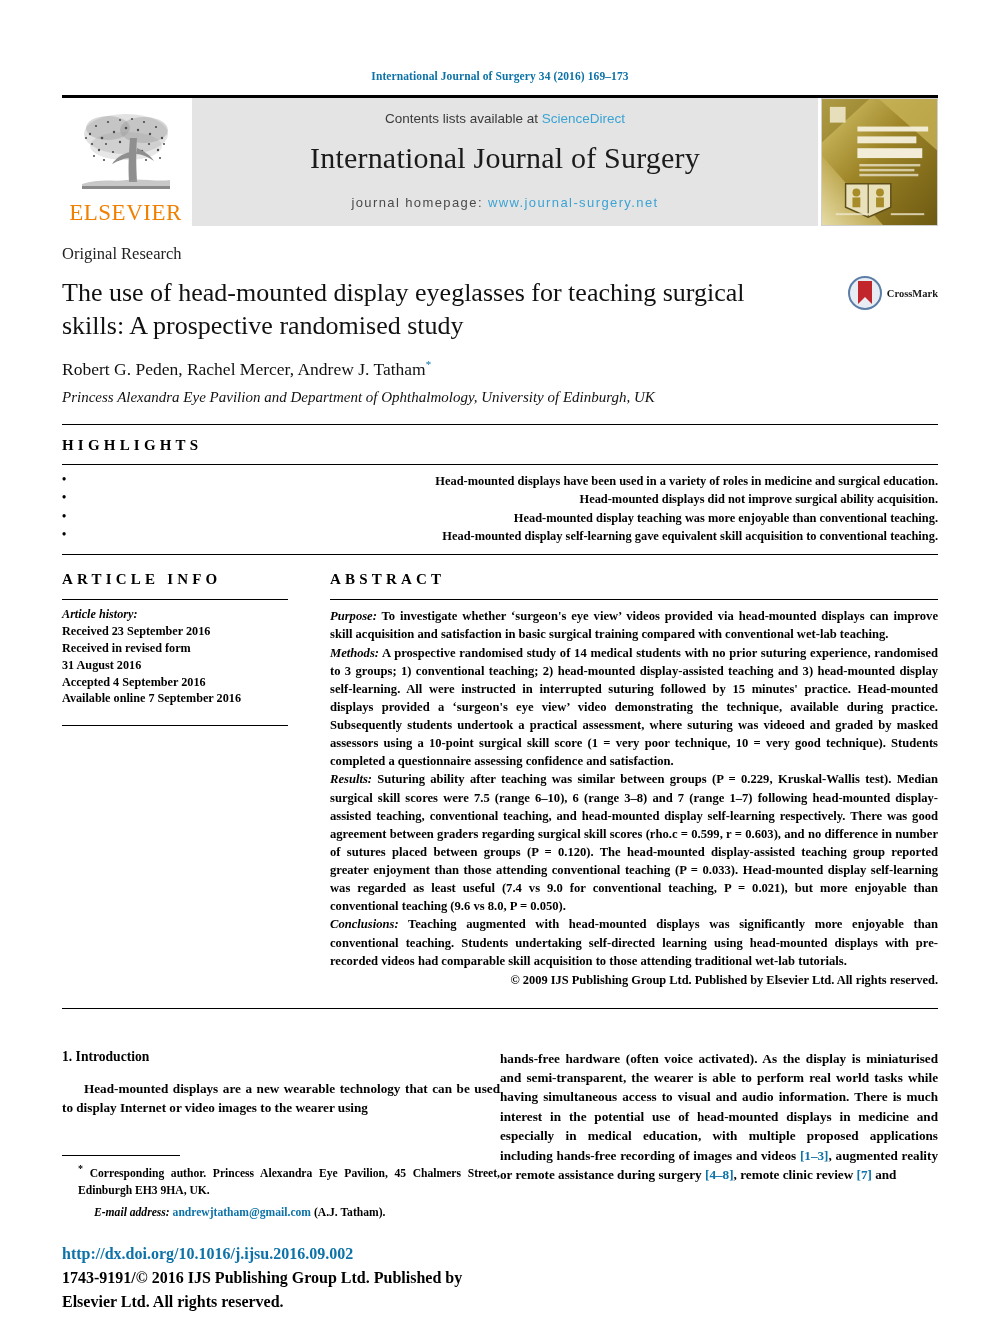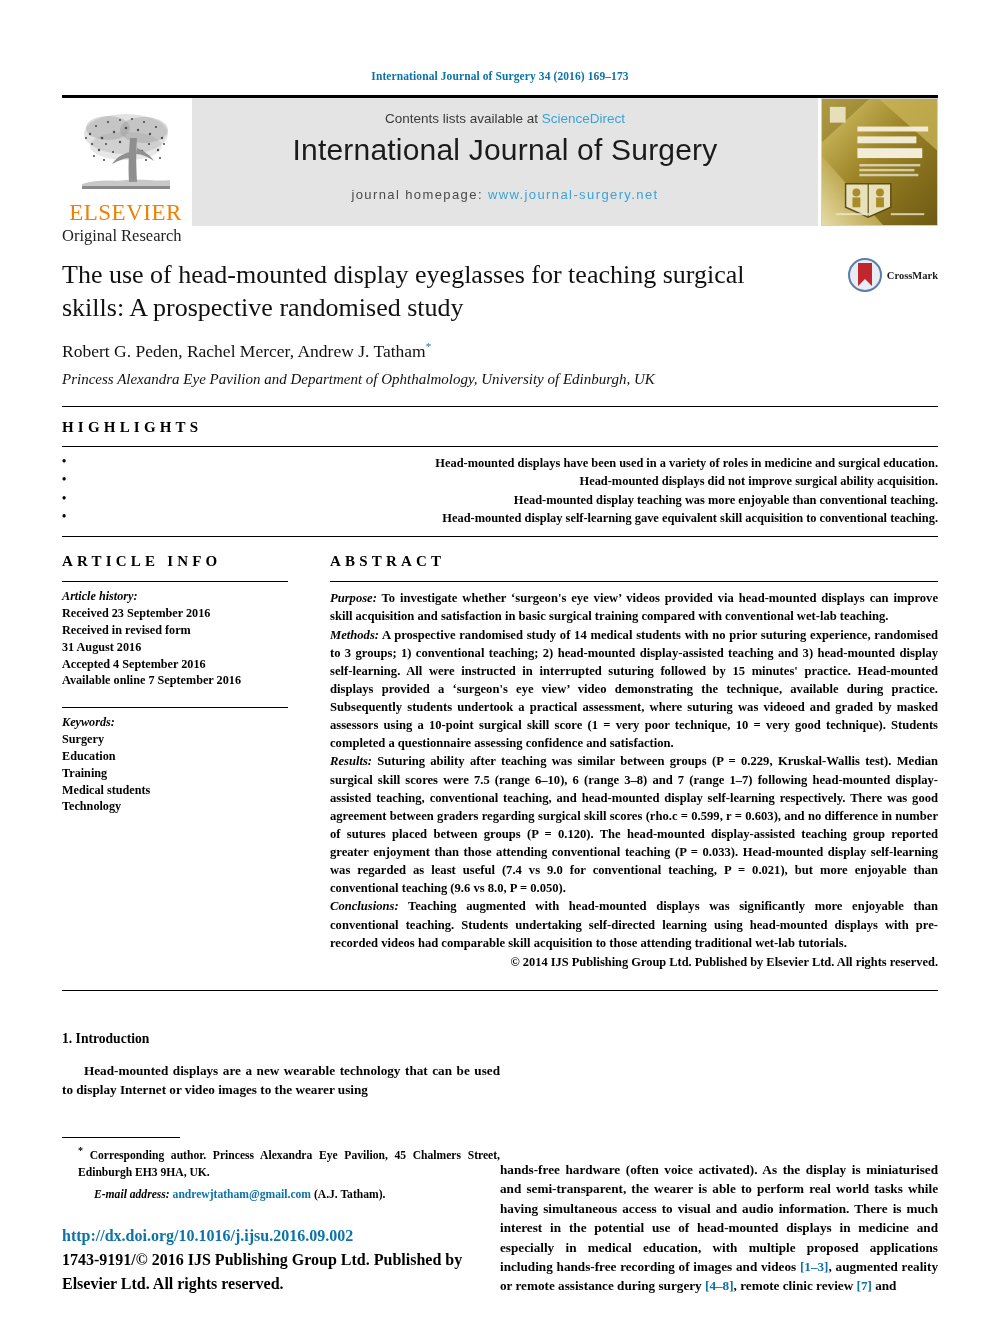--- a/index.html
+++ b/index.html
@@ -77,45 +77,45 @@
     padding-top: 13px;
     box-sizing: border-box;
   }
   .contents-line {
     font-family: "Liberation Sans", sans-serif;
     font-size: 13.5px;
     color: #3a3a3a;
   }
   .contents-line .sd { color: #3aa3d4; }
   .journal-name {
-    font-family: Liberation Sans, sans-serif;
+    font-family: Liberation Serif, serif;
     font-size: 30px;
     color: #1b1b1b;
-    margin-top: 7px;
+    margin-top: 15px;
     letter-spacing: 0.2px;
   }
   .homepage-line {
     font-family: "Liberation Sans", sans-serif;
     font-size: 13px;
     color: #4a4a4a;
     margin-top: 20px;
     letter-spacing: 1.4px;
   }
   .homepage-line .url { color: #3aa3d4; }
   .cover-thumb {
     width: 117px;
     flex: 0 0 117px;
     position: relative;
     overflow: hidden;
     border: 1px solid #cfcfcf;
     box-sizing: border-box;
   }
 
   
-  .title-block { position: relative; }
+  .title-block { margin-top: 18px; position: relative; }
   .article-type {
     font-size: 16.5px;
     color: #222;
     margin-bottom: 12px;
   }
   .paper-title {
     font-size: 26px;
     line-height: 1.27;
     font-weight: normal;
     color: #111;
@@ -226,21 +226,20 @@
     text-align: right;
     margin-top: 2px;
     font-size: 12.4px;
     font-weight: bold;
   }
 
   
   .body-cols {
     display: flex;
     margin-top: 40px;
-    align-items: flex-end;
   }
   .body-col {
     flex: 1 1 0;
     min-width: 0;
   }
   .sec-title {
     font-size: 13.6px;
     font-weight: bold;
     margin: 0 0 14px 0;
   }
@@ -442,39 +441,31 @@
         <div class="rule-thin" style="margin-top:11px;"></div>
         <div class="info-body">
           <div class="info-label">Article history:</div>
           <div>Received 23 September 2016</div>
           <div>Received in revised form</div>
           <div>31 August 2016</div>
           <div>Accepted 4 September 2016</div>
           <div>Available online 7 September 2016</div>
         </div>
         <div class="rule-thin" style="margin-top:18px;"></div>
-        <div class="info-body keywords-block">
-          <div class="info-label">Keywords:</div>
-          <div>Surgery</div>
-          <div>Education</div>
-          <div>Training</div>
-          <div>Medical students</div>
-          <div>Technology</div>
-        </div>
       </div>
 
       <div class="col-abstract">
         <div class="section-head">ABSTRACT</div>
         <div class="rule-thin" style="margin-top:11px;"></div>
         <div class="abstract-body">
           <p><span class="abs-label">Purpose:</span><span> To investigate whether ‘surgeon's eye view’ videos provided via head-mounted displays can improve skill acquisition and satisfaction in basic surgical training compared with conventional wet-lab teaching.</span></p>
           <p><span class="abs-label">Methods:</span><span> A prospective randomised study of 14 medical students with no prior suturing experience, randomised to 3 groups; 1) conventional teaching; 2) head-mounted display-assisted teaching and 3) head-mounted display self-learning. All were instructed in interrupted suturing followed by 15 minutes' practice. Head-mounted displays provided a ‘surgeon's eye view’ video demonstrating the technique, available during practice. Subsequently students undertook a practical assessment, where suturing was videoed and graded by masked assessors using a 10-point surgical skill score (1 = very poor technique, 10 = very good technique). Students completed a questionnaire assessing confidence and satisfaction.</span></p>
           <p><span class="abs-label">Results:</span><span> Suturing ability after teaching was similar between groups (P = 0.229, Kruskal-Wallis test). Median surgical skill scores were 7.5 (range 6–10), 6 (range 3–8) and 7 (range 1–7) following head-mounted display-assisted teaching, conventional teaching, and head-mounted display self-learning respectively. There was good agreement between graders regarding surgical skill scores (rho.c = 0.599, r = 0.603), and no difference in number of sutures placed between groups (P = 0.120). The head-mounted display-assisted teaching group reported greater enjoyment than those attending conventional teaching (P = 0.033). Head-mounted display self-learning was regarded as least useful (7.4 vs 9.0 for conventional teaching, P = 0.021), but more enjoyable than conventional teaching (9.6 vs 8.0, P = 0.050).</span></p>
           <p><span class="abs-label">Conclusions:</span><span> Teaching augmented with head-mounted displays was significantly more enjoyable than conventional teaching. Students undertaking self-directed learning using head-mounted displays with pre-recorded videos had comparable skill acquisition to those attending traditional wet-lab tutorials.</span></p>
-          <div class="copyright-line">© 2014 IJS Publishing Group Ltd. Published by Elsevier Ltd. All rights reserved.</div>
+          <div class="copyright-line">© 2009 IJS Publishing Group Ltd. Published by Elsevier Ltd. All rights reserved.</div>
         </div>
       </div>
     </div>
 
     <div class="rule-med abs-foot-rule"></div>
 
     <div class="body-cols">
 
       <div class="body-col">
         <h2 class="sec-title">1. Introduction</h2>

